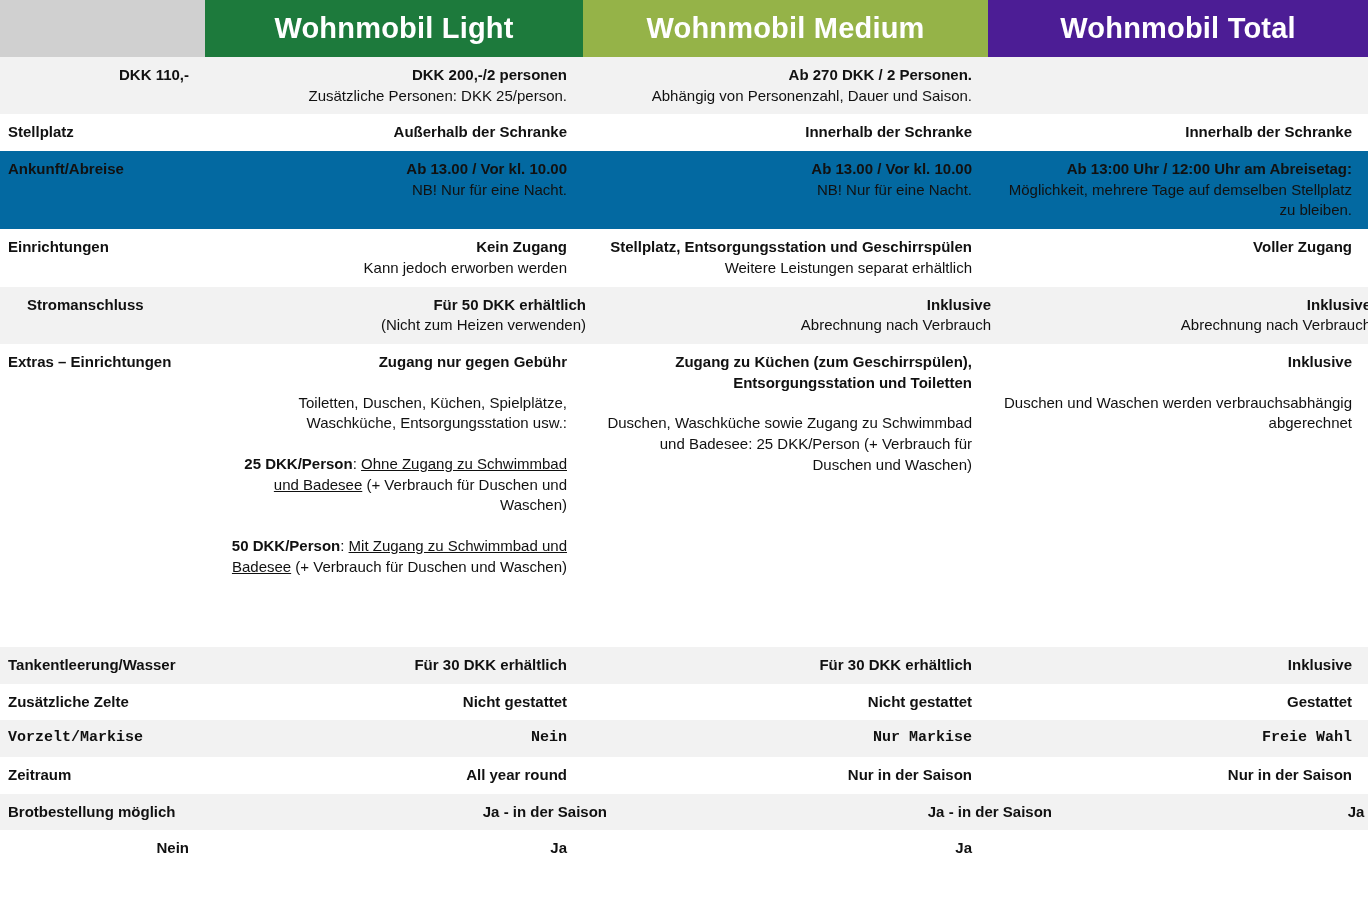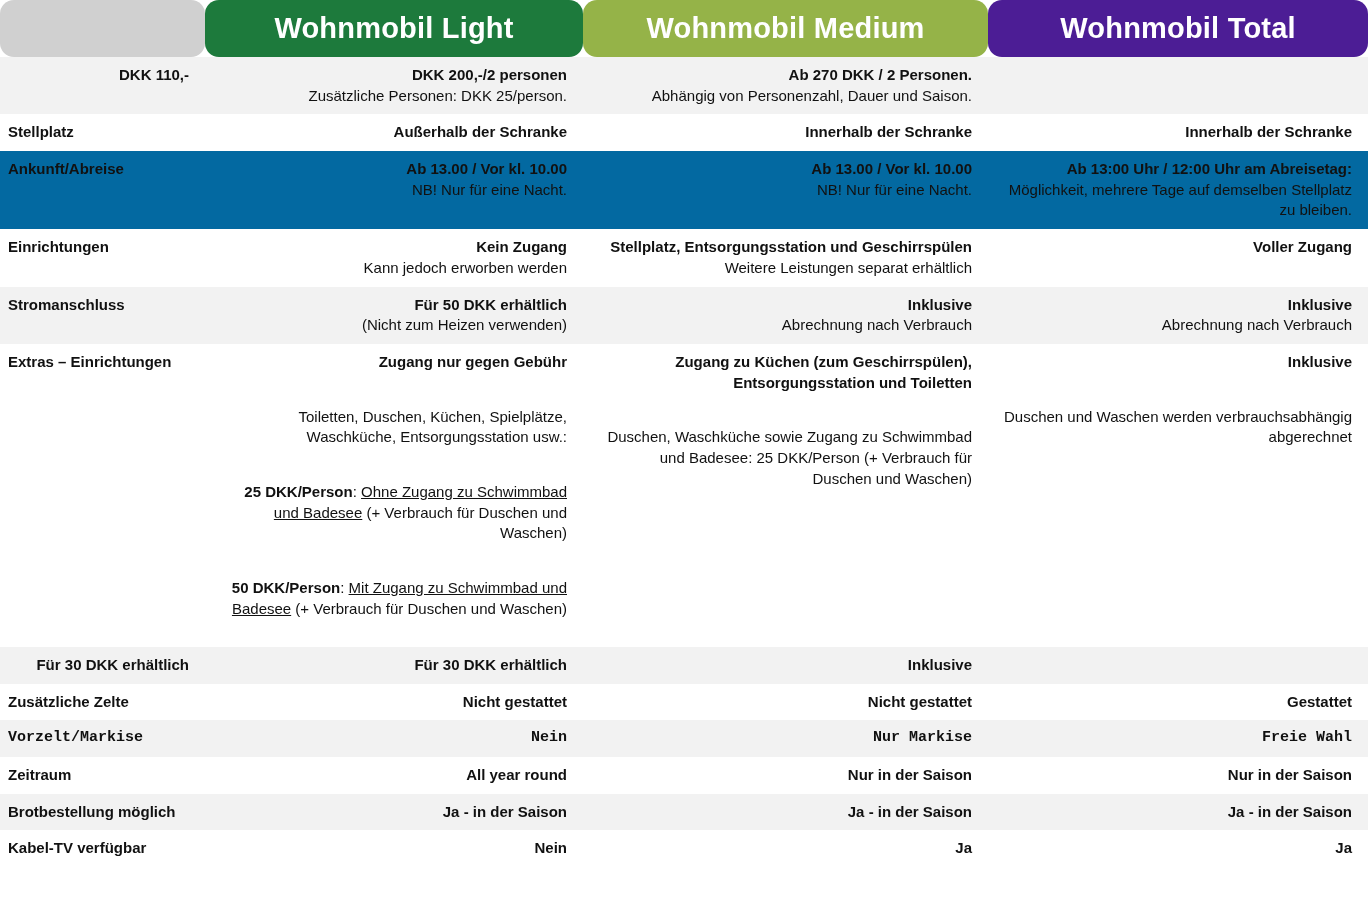--- a/index.html
+++ b/index.html
@@ -1,29 +1,29 @@
 <!DOCTYPE html>
 <html><head>
 <meta charset="utf-8">
 <style>
   html,body{margin:0;padding:0;background:#ffffff;}
   body{font-family:"Liberation Sans","DejaVu Sans",sans-serif;color:#111111;}
   .page{width:1368px;height:910px;background:#ffffff;overflow:hidden;}
   .header-row{display:grid;grid-template-columns:205px 378px 405px 380px;height:57px;}
   .hcell{display:flex;align-items:center;justify-content:center;
-         color:#ffffff;font-weight:bold;font-size:29px;letter-spacing:.2px;border-radius:14px;}
+         color:#ffffff;font-weight:bold;font-size:29px;letter-spacing:.2px;}
   .hcell.corner{background:#d0d0d0;}
   .rows .row{display:grid;grid-template-columns:205px 378px 405px 380px;}
   .rows .row.stripe{background:#f2f2f2;}
   .rows .row:nth-child(6){min-height:303px;}
   .cell{font-size:15px;line-height:1.38;padding:8px 16px;}
   .cell.label{font-weight:bold;padding-left:8px;padding-right:6px;text-align:left;}
   .cell.value{text-align:right;}
   .para{margin:0;}
-  .para.gap{margin-top:34px;}
+  .para.gap{margin-top:20px;}
   .b{font-weight:bold;}
   .u{text-decoration:underline;}
 </style>
 </head>
 <body>
 
 <div class="page">
   <div class="header-row">
     <div class="hcell corner" style="background: rgb(208, 208, 208);"></div>
     <div class="hcell colored" style="background: rgb(29, 122, 60);">Wohnmobil Light</div>
@@ -78,21 +78,21 @@
           <div class="para"><span>Kann jedoch erworben werden</span></div>
         </div>
         <div class="cell value">
           <div class="para"><span class="b">Stellplatz, Entsorgungsstation und Geschirrspülen</span></div>
           <div class="para"><span>Weitere Leistungen separat erhältlich</span></div>
         </div>
         <div class="cell value">
           <div class="para"><span class="b">Voller Zugang</span></div>
         </div>
       </div>
-      <div class="row stripe" style="background: rgb(242, 242, 242);">
+      <div class="row stripe" style="background: rgb(242, 242, 242); padding-left: 19px;">
         <div class="cell label">Stromanschluss</div>
         <div class="cell value">
           <div class="para"><span class="b">Für 50 DKK erhältlich</span></div>
           <div class="para"><span>(Nicht zum Heizen verwenden)</span></div>
         </div>
         <div class="cell value">
           <div class="para"><span class="b">Inklusive</span></div>
           <div class="para"><span>Abrechnung nach Verbrauch</span></div>
         </div>
         <div class="cell value">
@@ -111,20 +111,21 @@
         <div class="cell value">
           <div class="para"><span class="b">Zugang zu Küchen (zum Geschirrspülen), Entsorgungsstation und Toiletten</span></div>
           <div class="para gap"><span>Duschen, Waschküche sowie Zugang zu Schwimmbad und Badesee: 25 DKK/Person (+ Verbrauch für Duschen und Waschen)</span></div>
         </div>
         <div class="cell value">
           <div class="para"><span class="b">Inklusive</span></div>
           <div class="para gap"><span>Duschen und Waschen werden verbrauchsabhängig abgerechnet</span></div>
         </div>
       </div>
       <div class="row stripe" style="background: rgb(242, 242, 242);">
+        <div class="cell label">Tankentleerung/Wasser</div>
         <div class="cell value">
           <div class="para"><span class="b">Für 30 DKK erhältlich</span></div>
         </div>
         <div class="cell value">
           <div class="para"><span class="b">Für 30 DKK erhältlich</span></div>
         </div>
         <div class="cell value">
           <div class="para"><span class="b">Inklusive</span></div>
         </div>
       </div>
@@ -157,34 +158,33 @@
         <div class="cell value">
           <div class="para"><span class="b">All year round</span></div>
         </div>
         <div class="cell value">
           <div class="para"><span class="b">Nur in der Saison</span></div>
         </div>
         <div class="cell value">
           <div class="para"><span class="b">Nur in der Saison</span></div>
         </div>
       </div>
-      <div class="row stripe" style="background: rgb(242, 242, 242);">
+      <div class="row stripe" style="background: rgb(242, 242, 242); gap: 40px;">
         <div class="cell label">Brotbestellung möglich</div>
         <div class="cell value">
           <div class="para"><span class="b">Ja - in der Saison</span></div>
         </div>
         <div class="cell value">
           <div class="para"><span class="b">Ja - in der Saison</span></div>
         </div>
         <div class="cell value">
           <div class="para"><span class="b">Ja - in der Saison</span></div>
         </div>
       </div>
       <div class="row">
-        <div class="cell label">Kabel-TV verfügbar</div>
         <div class="cell value">
           <div class="para"><span class="b">Nein</span></div>
         </div>
         <div class="cell value">
           <div class="para"><span class="b">Ja</span></div>
         </div>
         <div class="cell value">
           <div class="para"><span class="b">Ja</span></div>
         </div>
       </div>

